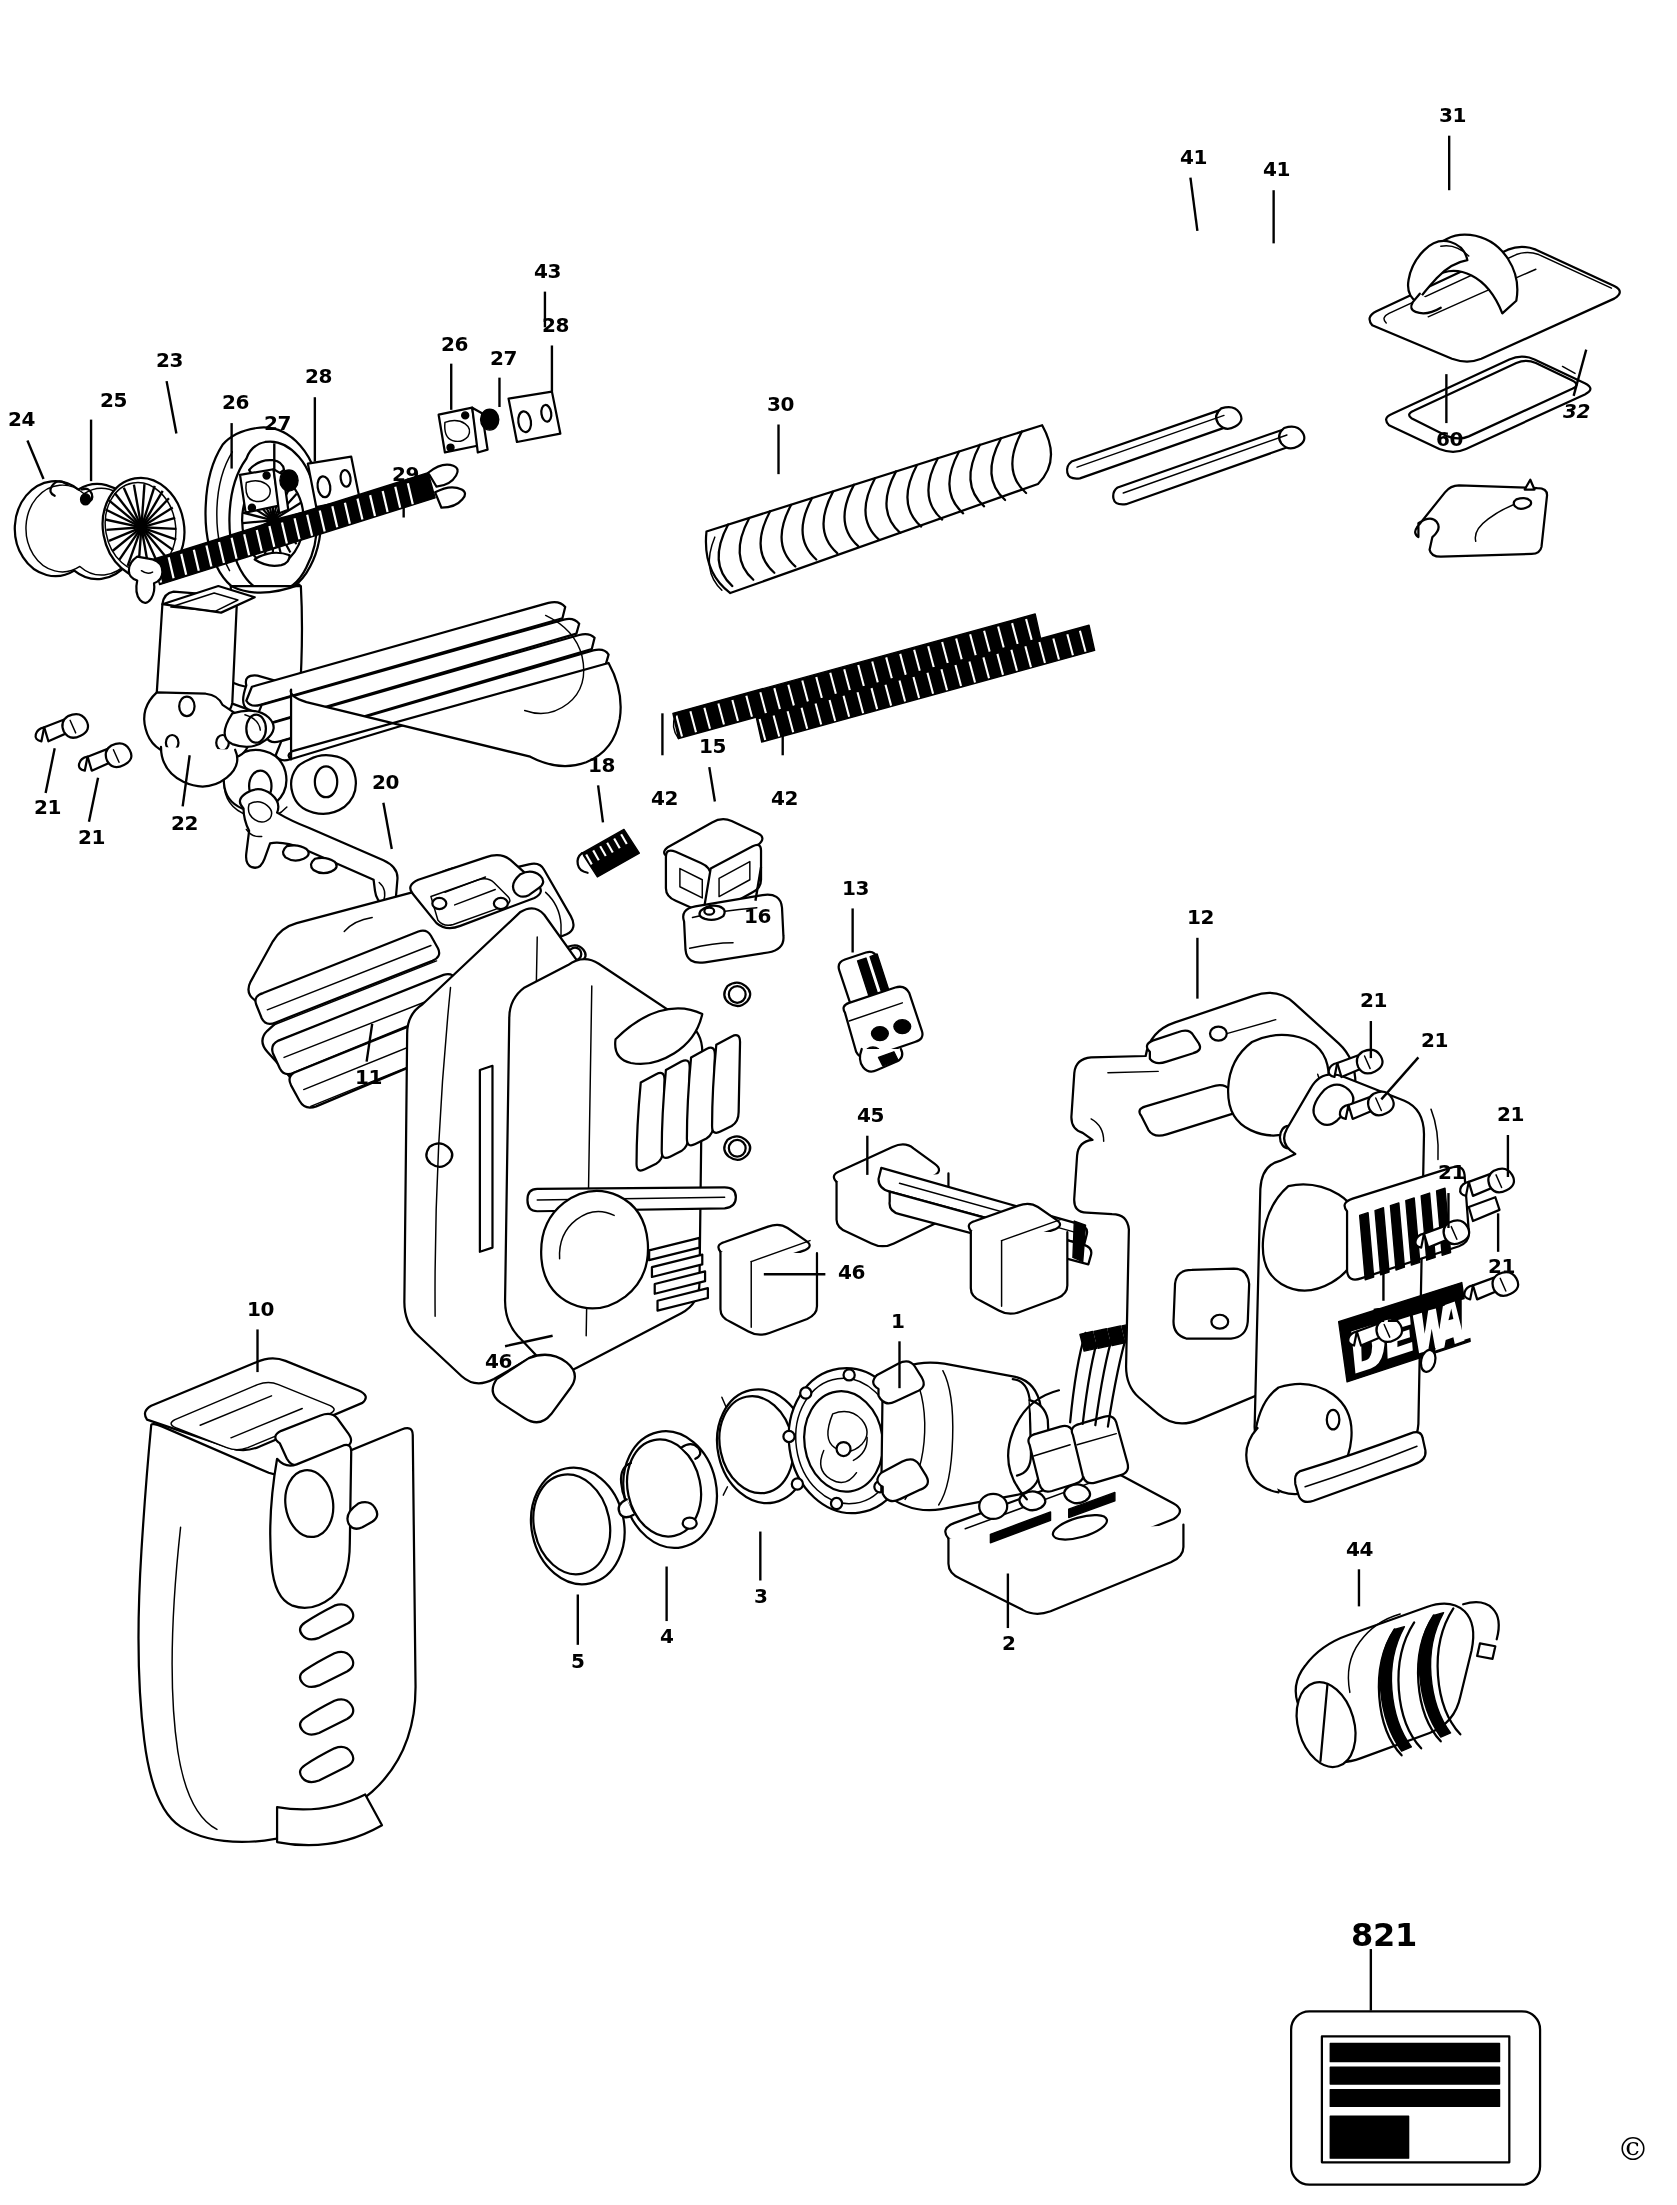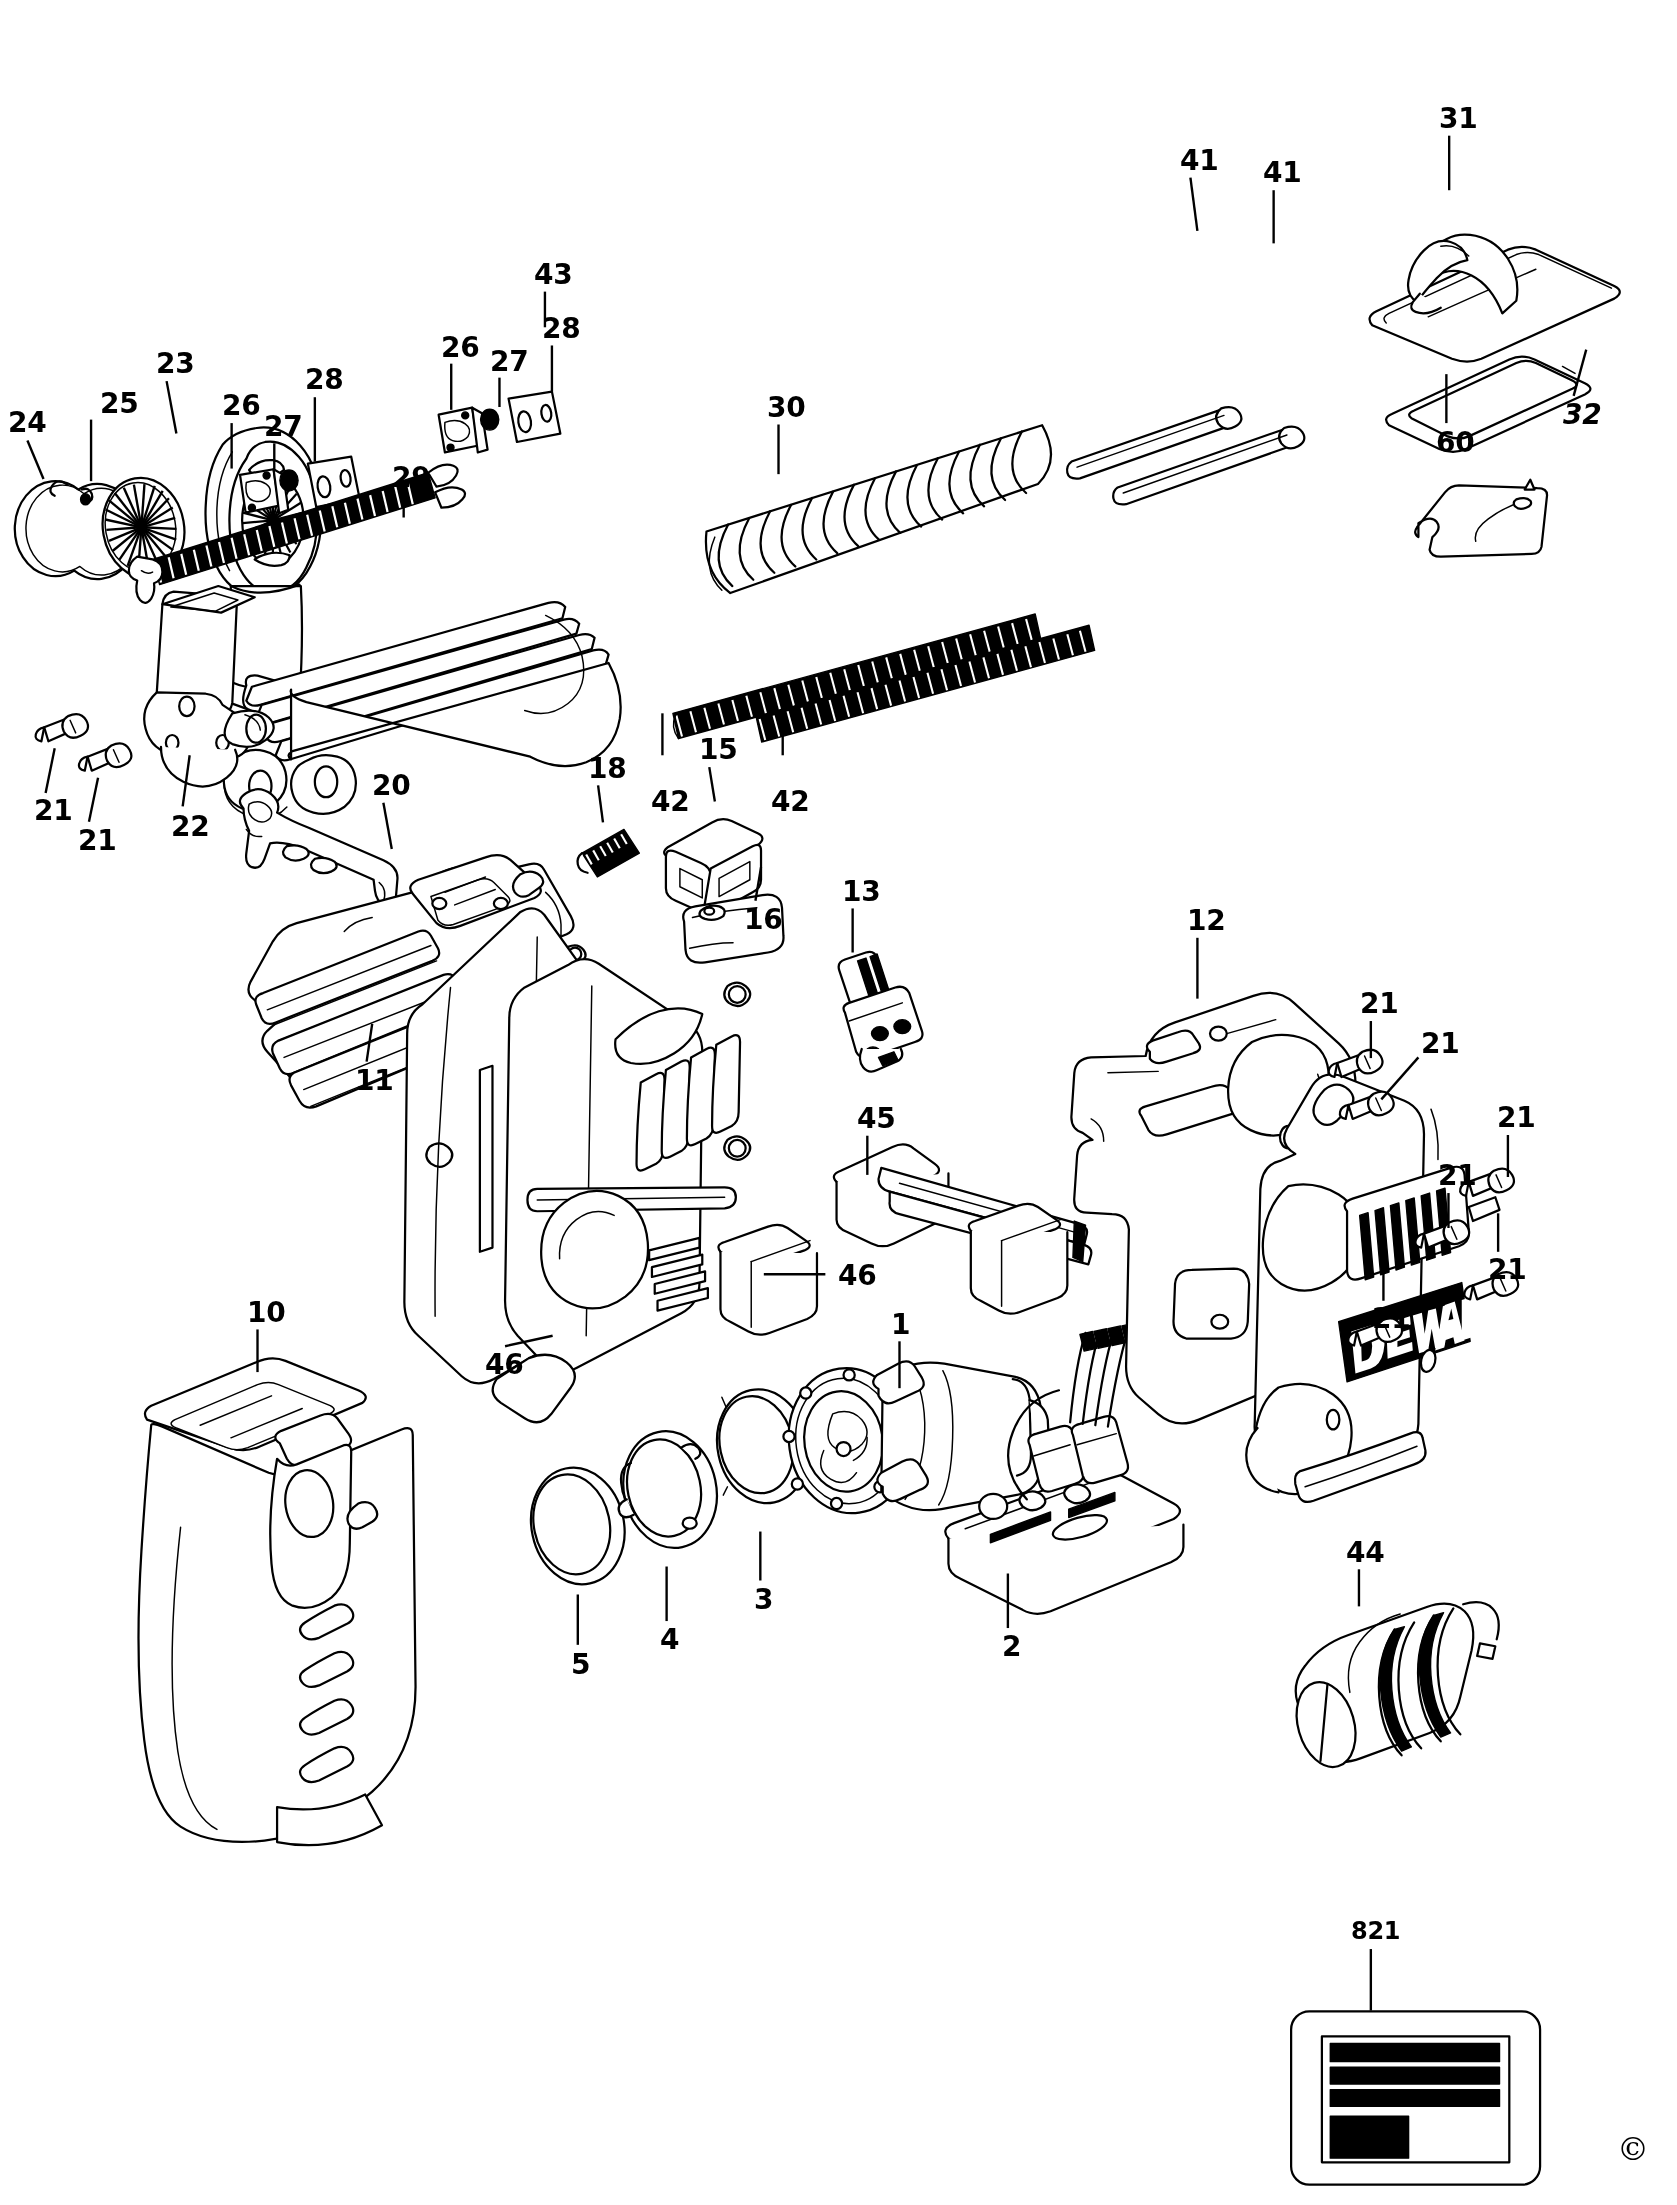--- a/index.html
+++ b/index.html
@@ -21,27 +21,27 @@
   #artwork {
     position: absolute;
     left: 0; top: 0;
     width: 1678px;
     height: 2205px;
   }
   .callout {
     position: absolute;
     font-family: "DejaVu Sans", sans-serif;
     font-weight: bold;
-    font-size: 28px;
+    font-size: 20px;
     line-height: 1;
     color: #000000;
     white-space: nowrap;
     letter-spacing: -0.3px;
   }
-  .callout.big { font-size: 24px; }
+  .callout.big { font-size: 32px; }
   .copyright-mark {
     position: absolute;
     font-family: "DejaVu Serif", serif;
     font-size: 32px;
     line-height: 1;
     color: #000;
   }
 </style>
 </head>
 <body>

